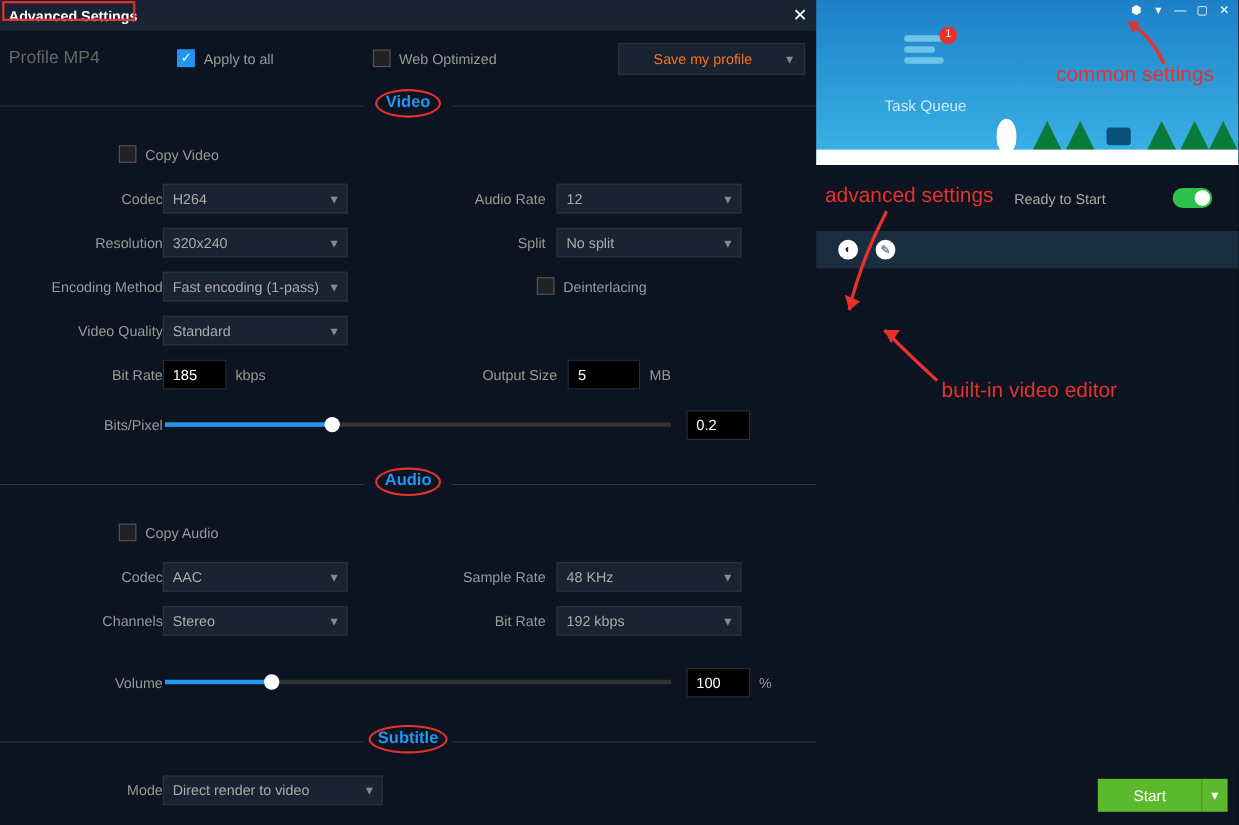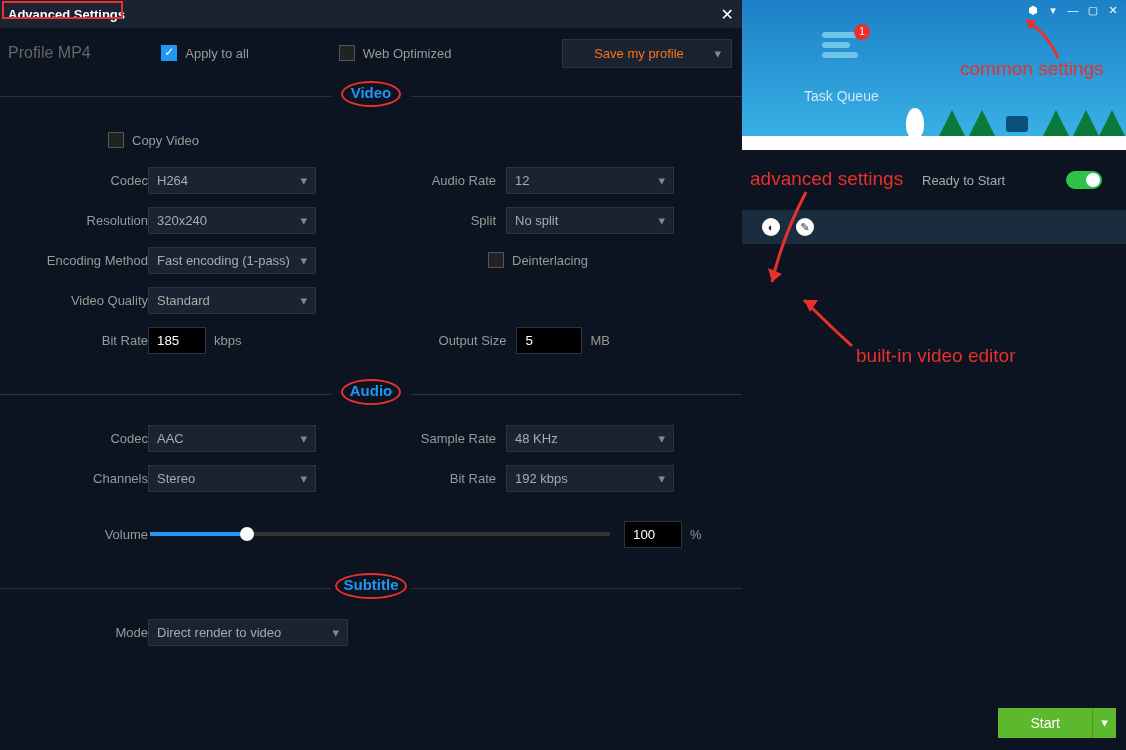--- a/index.html
+++ b/index.html
@@ -136,30 +136,45 @@
       <div class="select-box">Standard</div>
     </div>
     <div class="form-row">
       <span class="form-label">Bit Rate</span>
       <input class="input-box" value="185" style="">
       <span class="unit-label">kbps</span>
       <span class="form-label2" style="width:120px;margin-left:155px">Output Size</span>
       <input class="input-box" style="width: 66px;" value="5">
       <span class="unit-label">MB</span>
     </div>
+    <div class="slider-row">
+      <span class="form-label">Bits/Pixel</span>
+      <div class="slider-track">
+        <div class="slider-fill" style="width:33%"></div>
+        <div class="slider-thumb" style="left:33%"></div>
+      </div>
+      <input class="slider-value-box" value="0.2" style="">
+    </div>
   </div>
 
   <div class="section-header" style="margin-top:22px">
     <div class="section-line left"></div>
       <div class="section-line right"></div>
     <span class="section-title">Audio</span>
     <div class="section-oval"></div>
   </div>
 
   <div class="form-section">
+    <div class="form-row">
+        <span class="form-label"></span>
+      <div class="checkbox-group" style="margin-left:-40px">
+        <span class="chk"></span>
+        <span>Copy Audio</span>
+      </div>
+    </div>
     <div class="form-row">
       <span class="form-label">Codec</span>
       <div class="select-box">AAC</div>
       <span class="form-label2" style="width:120px;margin-left:70px">Sample Rate</span>
       <div class="select-box">48 KHz</div>
     </div>
     <div class="form-row">
       <span class="form-label">Channels</span>
       <div class="select-box">Stereo</div>
       <span class="form-label2" style="width:120px;margin-left:70px">Bit Rate</span>

